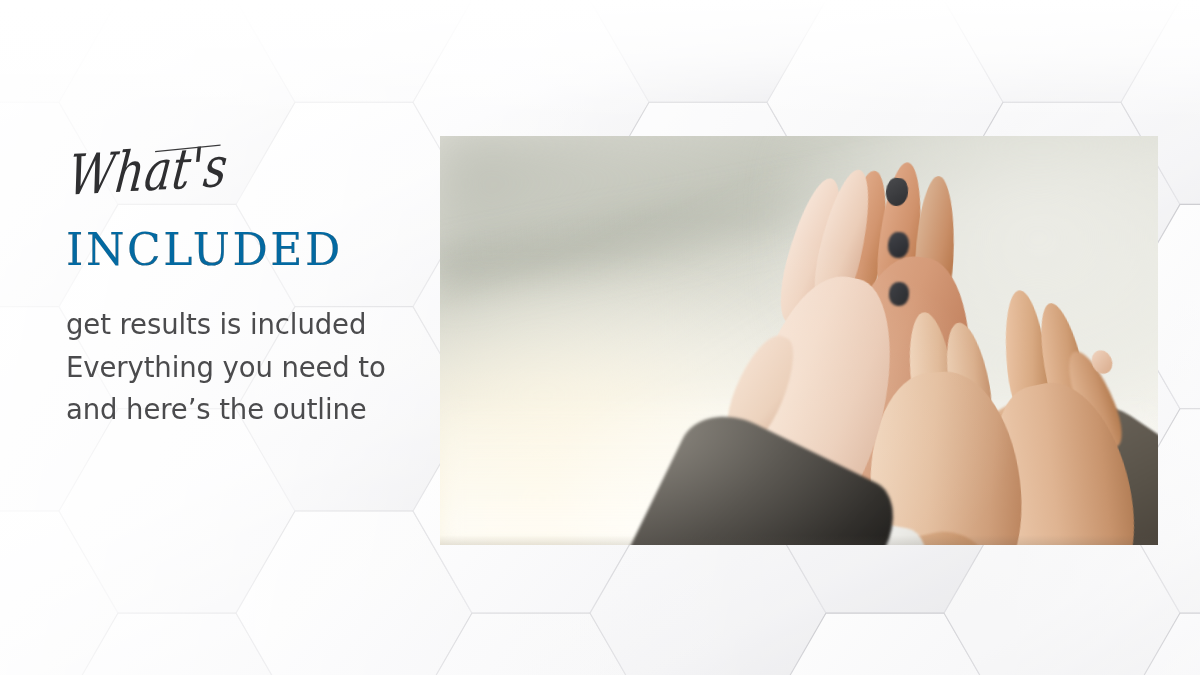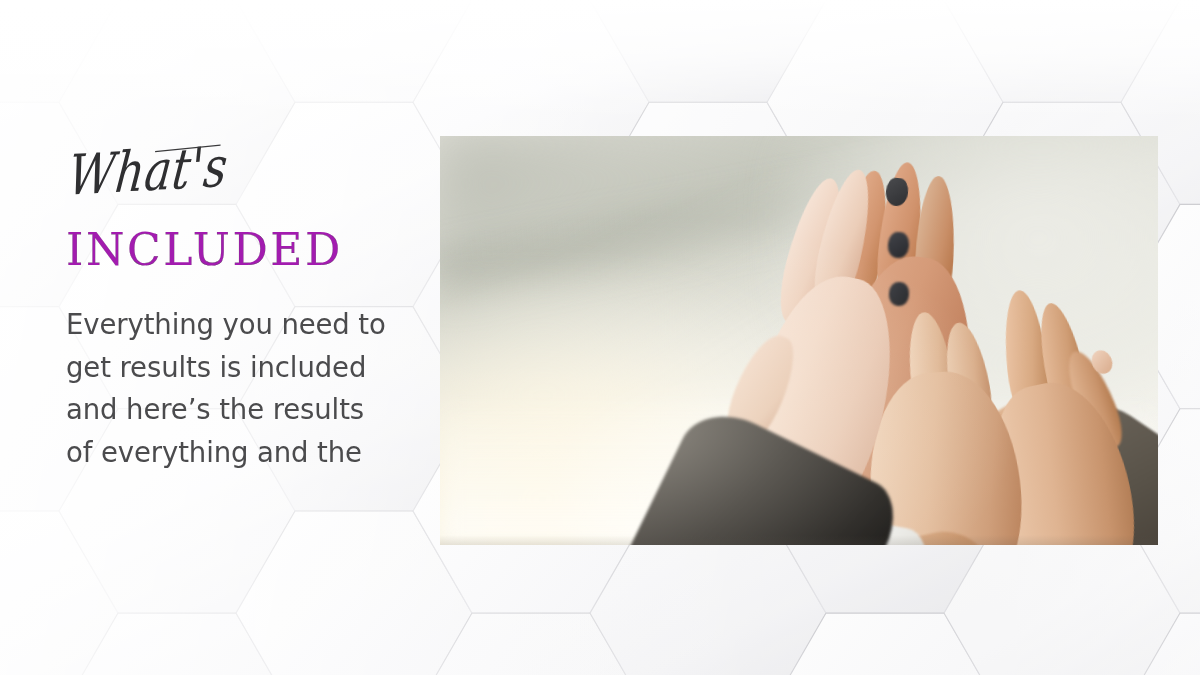--- a/index.html
+++ b/index.html
@@ -48,21 +48,21 @@
   }
   .script-head .crossbar{
     position:absolute;left:88px;top:6px;width:68px;height:1.4px;
     background:#3a3a3c;transform:rotate(-2deg);
   }
 
   .serif-head{
     position:absolute;left:66px;top:226px;
     font-family:"DejaVu Serif", serif;
     font-weight:400;font-size:44px;line-height:1.08;
-    color:#a21caf;
+    color:#0369a1;
     letter-spacing:2.6px;
     white-space:nowrap;
     -webkit-text-stroke:0.15px #3b3b3d;
   }
 
   .body-copy{
     position:absolute;left:66px;top:303px;width:360px;
     font-family:"DejaVu Sans", sans-serif;
     font-weight:400;font-size:27.5px;line-height:42.5px;
     color:#4b4b4d;
@@ -361,24 +361,23 @@
   <div id="text-col">
 
     <div class="script-head">
       <span>What's</span>
       <span class="crossbar"></span>
     </div>
 
     <div class="serif-head">INCLUDED</div>
 
     <div class="body-copy">
+      <span class="ln">get results is included</span>
       <span class="ln">Everything you need to</span>
-      <span class="ln">get results is included</span>
-      <span class="ln">and here’s the results</span>
-      <span class="ln">of everything and the</span>
+      <span class="ln">and here’s the outline</span>
     </div>
 
   </div>
 
   <div id="photo" role="img">
 
     <div class="ph-layer bg-base"></div>
     <div class="ph-layer bg-sweep"></div>
     <div class="bg-wallline"></div>
     <div class="bg-right"></div>

